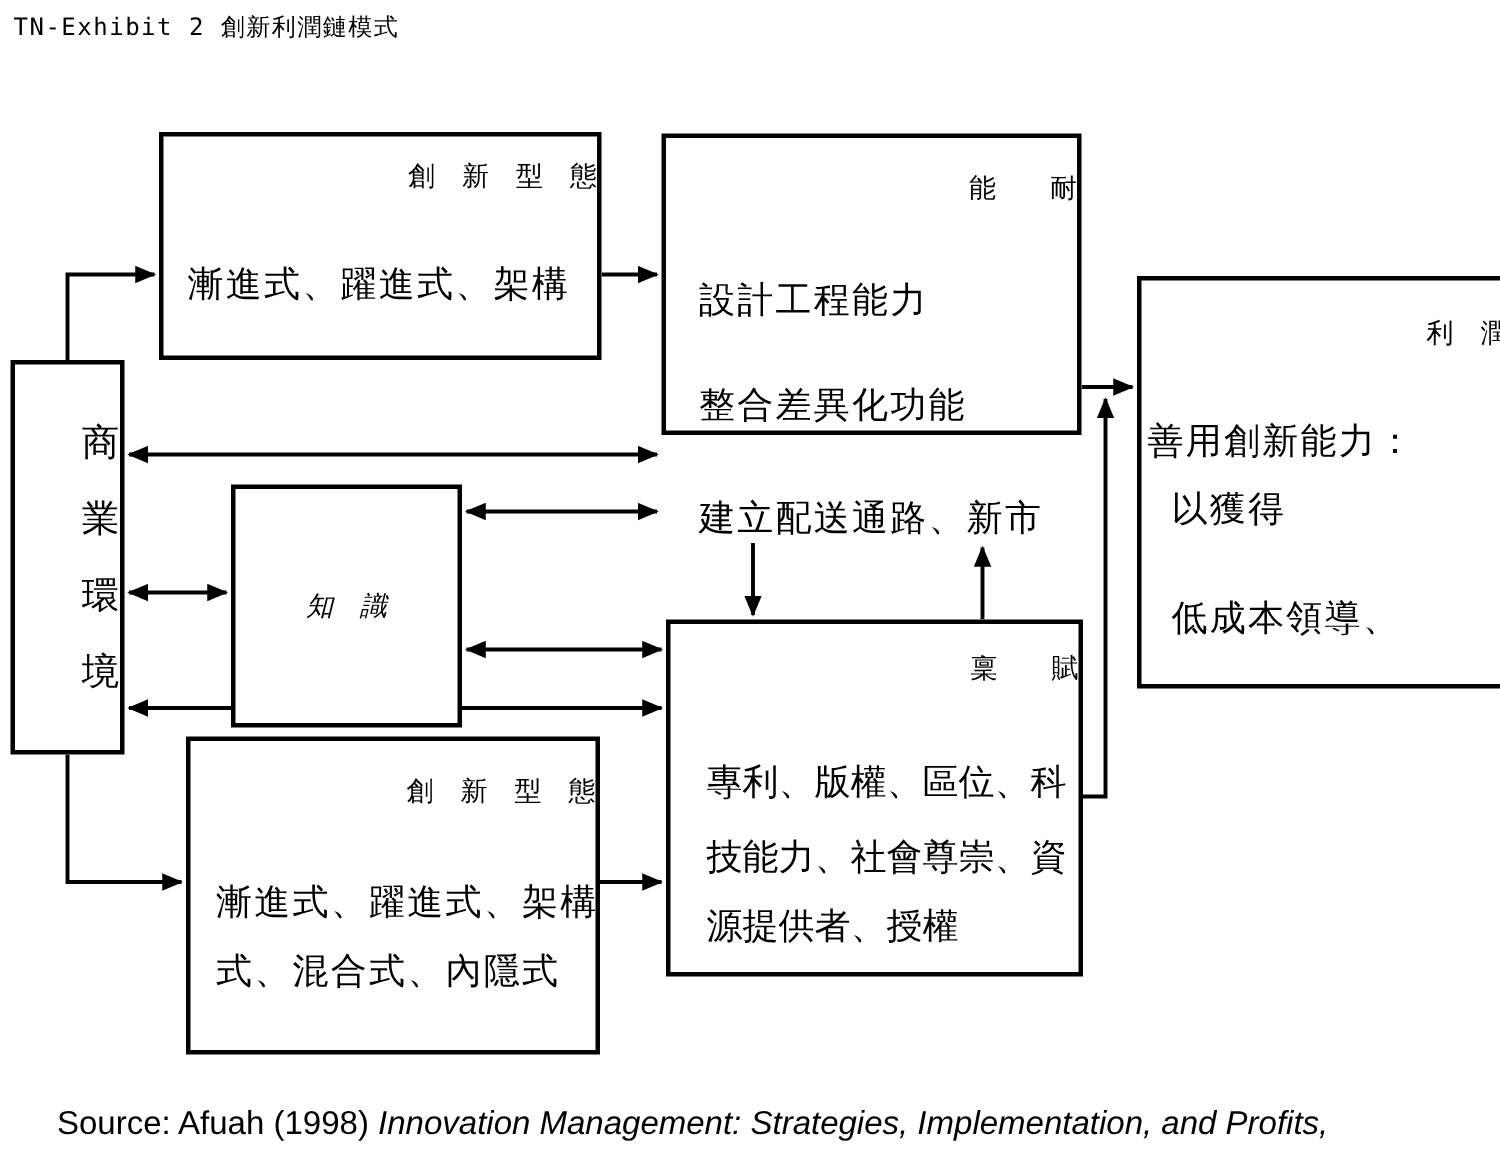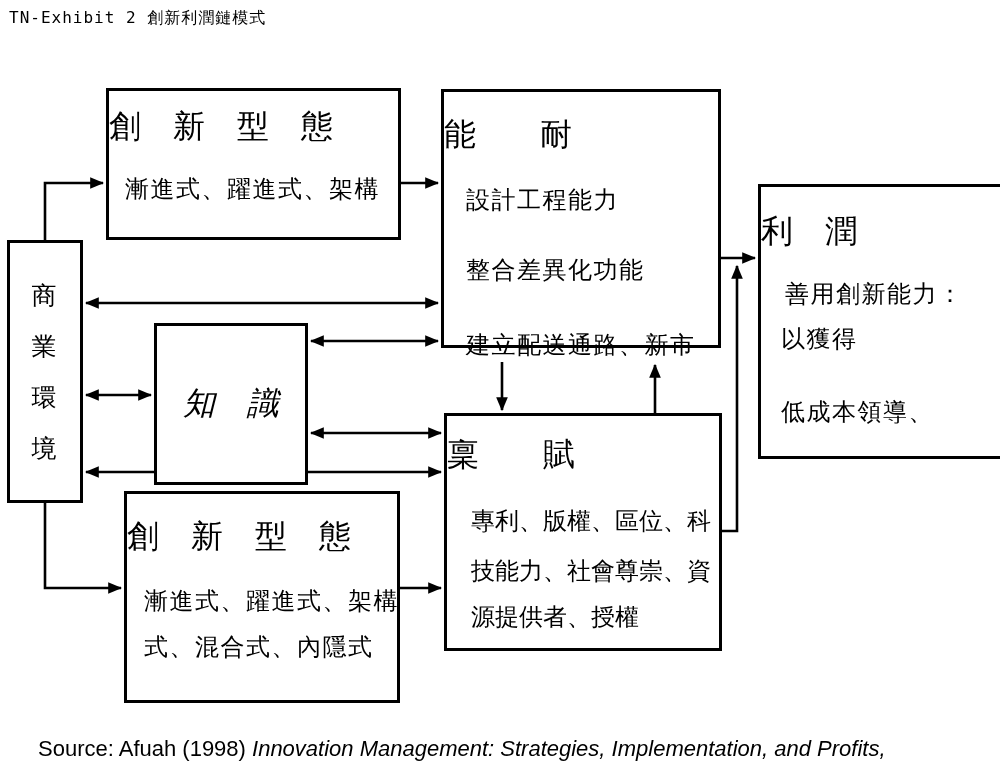--- a/index.html
+++ b/index.html
@@ -16,33 +16,33 @@
     position:absolute; left:9px; top:8px;
     font-family:"DejaVu Sans Mono","Liberation Mono",monospace;
     font-size:16px; letter-spacing:1px; color:#000; white-space:nowrap;
   }
   .box {
     position:absolute;
     border:3px solid #000;
     background:#fff;
   }
   .box-title {
-    position:absolute; left:0; right:0; text-align:left;
-    font-size:32px; white-space:nowrap;
+    position:absolute; left:0; right:0; text-align:right;
+    font-size:18px; white-space:nowrap;
   }
   .line {
     position:absolute; font-size:24px; letter-spacing:1.5px; white-space:nowrap;font-family:Liberation Mono, monospace;
   }
   
   #box-env            { left:7px;   top:240px; width:76px;  height:263px;
-                        display:flex; align-items:center; justify-content:flex-start;padding-left:21px; }
+                        display:flex; align-items:center; justify-content:flex-end;padding-left:21px; }
   #box-env .vlabel    { width:26px; font-size:25px; line-height:51px;
                         word-break:break-all; text-align:center; }
   #box-innov-top      { left:106px; top:88px;  width:295px; height:152px; }
-  #box-cap            { left:441px; top:89px;  width:280px; height:259px;padding-left:42px; }
+  #box-cap            { left:441px; top:89px;  width:280px; height:201px;padding-left:42px; }
   #box-knowledge      { left:154px; top:323px; width:154px; height:162px;
                         display:flex; align-items:center; justify-content:center;font-style:italic; }
   #box-knowledge .box-title { position:static; }
   #box-endow          { left:444px; top:413px; width:278px; height:238px; }
   #box-endow .line    { letter-spacing:0; }
   #box-innov-bottom   { left:124px; top:491px; width:276px; height:212px; }
   #box-profit         { left:758px; top:184px; width:250px; height:275px; }
   
   #box-innov-top .box-title    { top:14px; }
   #box-innov-top .l1           { top:82px;  left:16px; }
@@ -51,21 +51,21 @@
   #box-cap .l2                 { top:162px; left:22px; }
   #box-cap .l3                 { top:237px; left:22px; }
   #box-endow .box-title        { top:17px; }
   #box-endow .l1               { top:89px;  left:24px; }
   #box-endow .l2               { top:139px; left:24px; }
   #box-endow .l3               { top:185px; left:24px; }
   #box-innov-bottom .box-title { top:21px; }
   #box-innov-bottom .l1        { top:91px;  left:17px; }
   #box-innov-bottom .l2        { top:137px; left:17px; }
   #box-profit .box-title       { top:23px; }
-  #box-profit .l1              { top:91px;  left:24px; }
+  #box-profit .l1              { top:91px;  left:4px; }
   #box-profit .l2              { top:136px; left:20px; }
   #box-profit .l3              { top:209px; left:20px; }
   #arrows { position:absolute; left:0; top:0; pointer-events:none; }
   #source-line {
     position:absolute; left:38px; top:736px;
     font-family:"Liberation Sans","DejaVu Sans",sans-serif;
     font-size:22px; white-space:nowrap; color:#000;
   }
   #source-line .book { font-style:italic; }
 </style>

